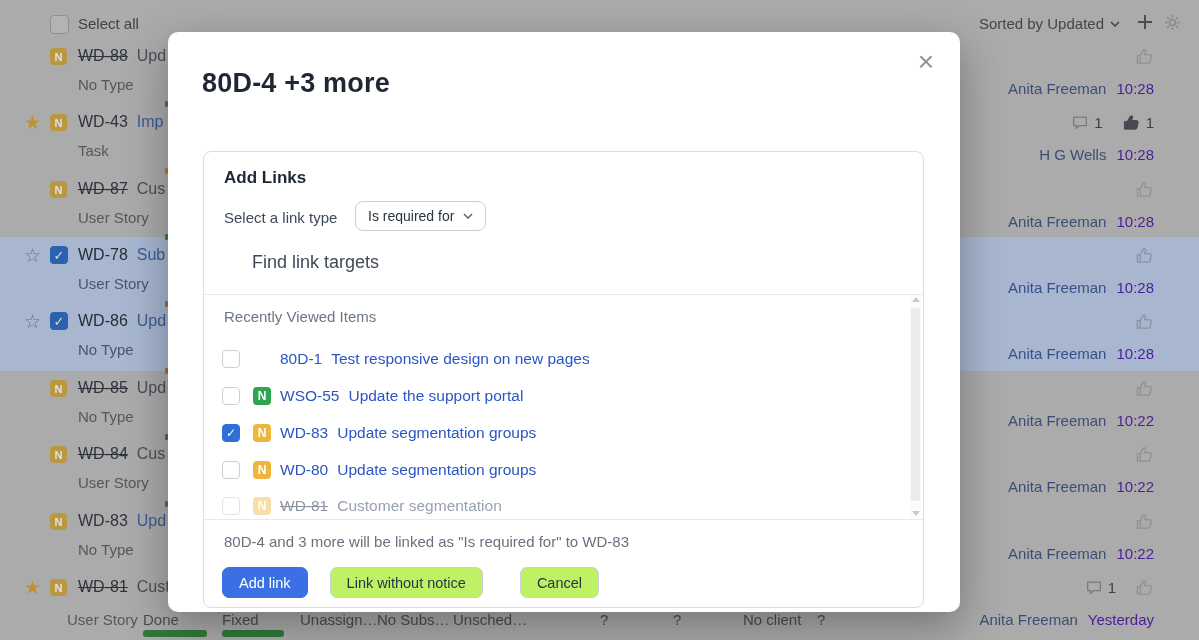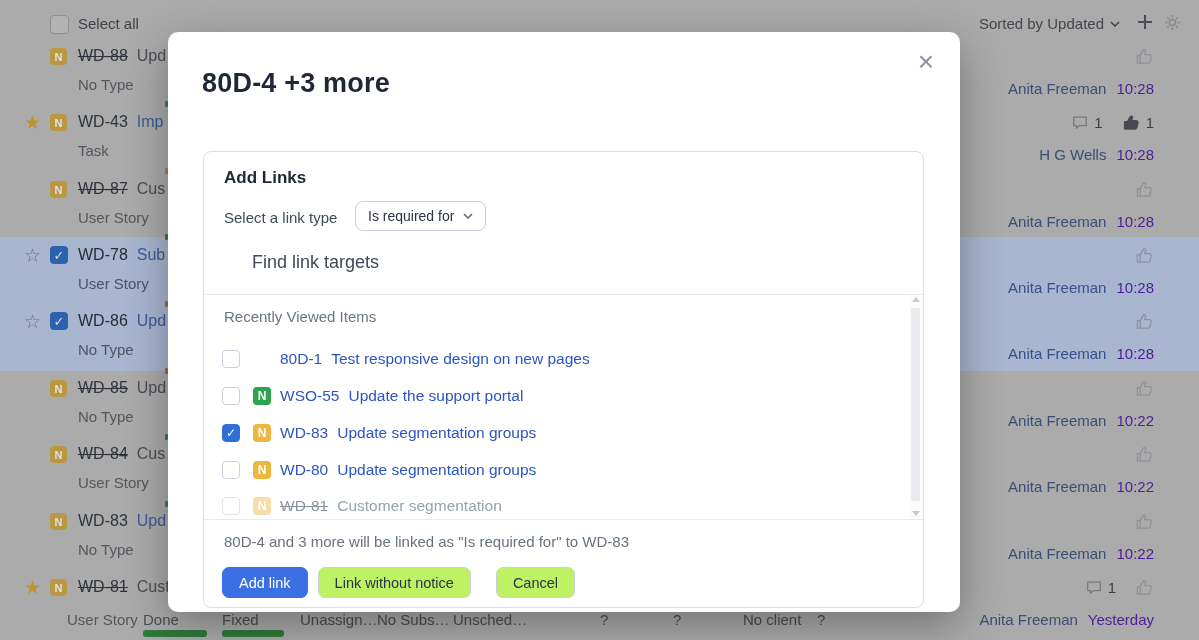--- a/index.html
+++ b/index.html
@@ -67,21 +67,21 @@
   .item.faded .cb{border-color:#e0e4ea;}
   .item.faded .mbadge{opacity:.45;}
   .item.faded .mid{color:#8d95a2;text-decoration:line-through;}
   .item.faded .mtitle{color:#98a1ae;}
   .scroll-track{position:absolute;right:2px;top:143px;width:11px;height:223px;background:#fbfbfc;}
   .scroll-thumb{position:absolute;left:1px;top:13px;width:9px;height:193px;background:#e9ebee;border-radius:2px;cursor:pointer;}
   .scroll-arrow{position:absolute;left:2px;width:0;height:0;border-left:4px solid transparent;border-right:4px solid transparent;}
   .scroll-arrow.up{top:2px;border-bottom:5px solid #c6c9ce;}
   .scroll-arrow.down{bottom:2px;border-top:5px solid #c6c9ce;}
   .footer-note{position:absolute;left:20px;top:381px;font-size:15px;color:#68727f;}
-  .btn-row{position:absolute;left:18px;top:415px;display:flex;gap:10px;}
+  .btn-row{position:absolute;left:18px;top:415px;display:flex;gap:22px;}
   .btn{height:31px;border-radius:7px;border:1px solid #c9d0db;background:#bef264;color:#2a3342;font-size:14.5px;
     padding:0 16px;display:flex;align-items:center;cursor:pointer;font-family:inherit;}
   .btn.primary{background:#3b70e4;border-color:#3b70e4;color:#fff;}
   .btn.cancel{margin-left:15px;}
   svg{display:block;}
 </style>
 </head>
 <body>
 
 <div id="screen">

